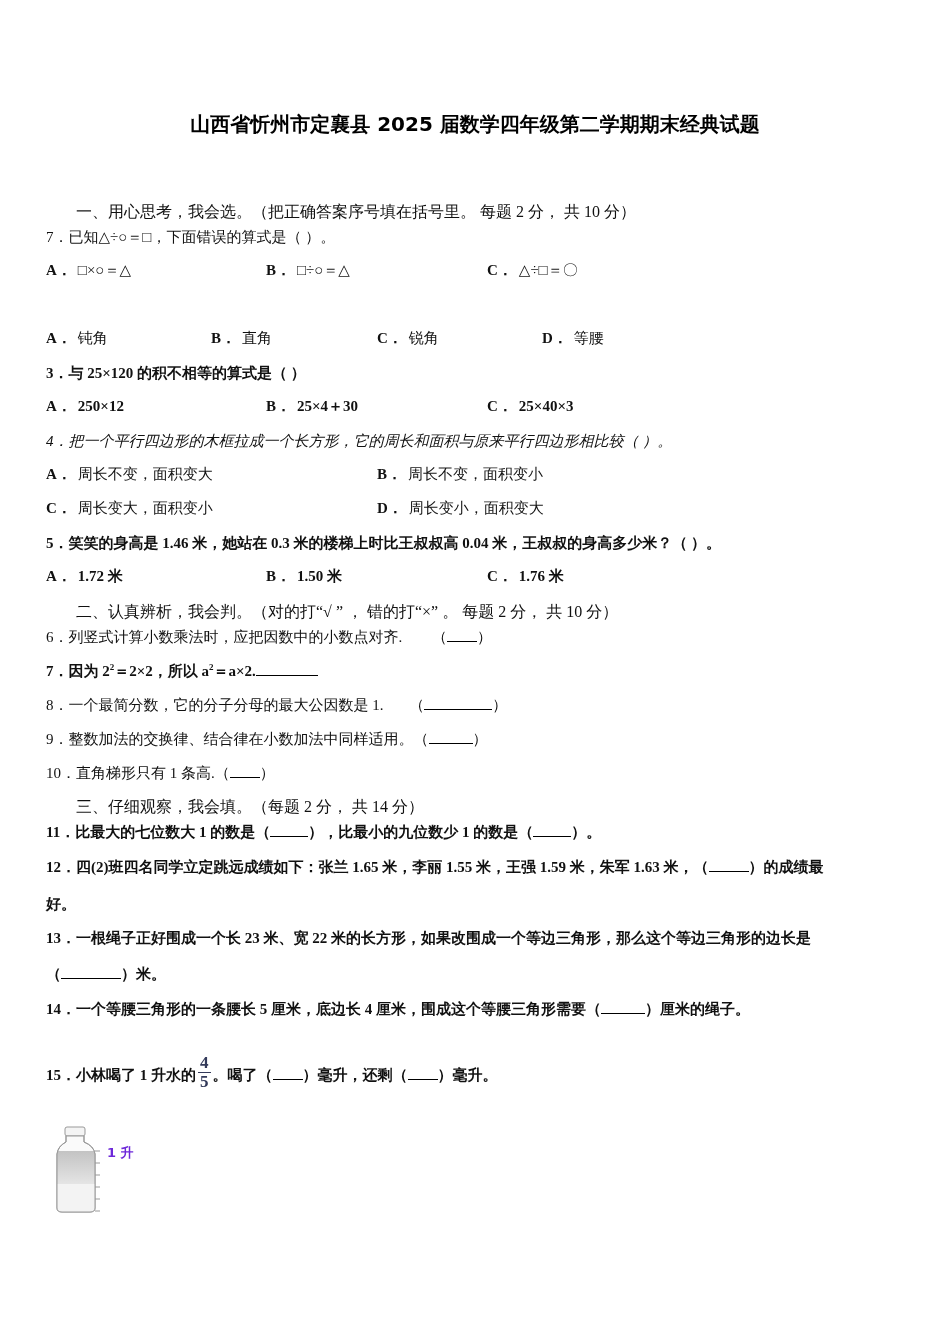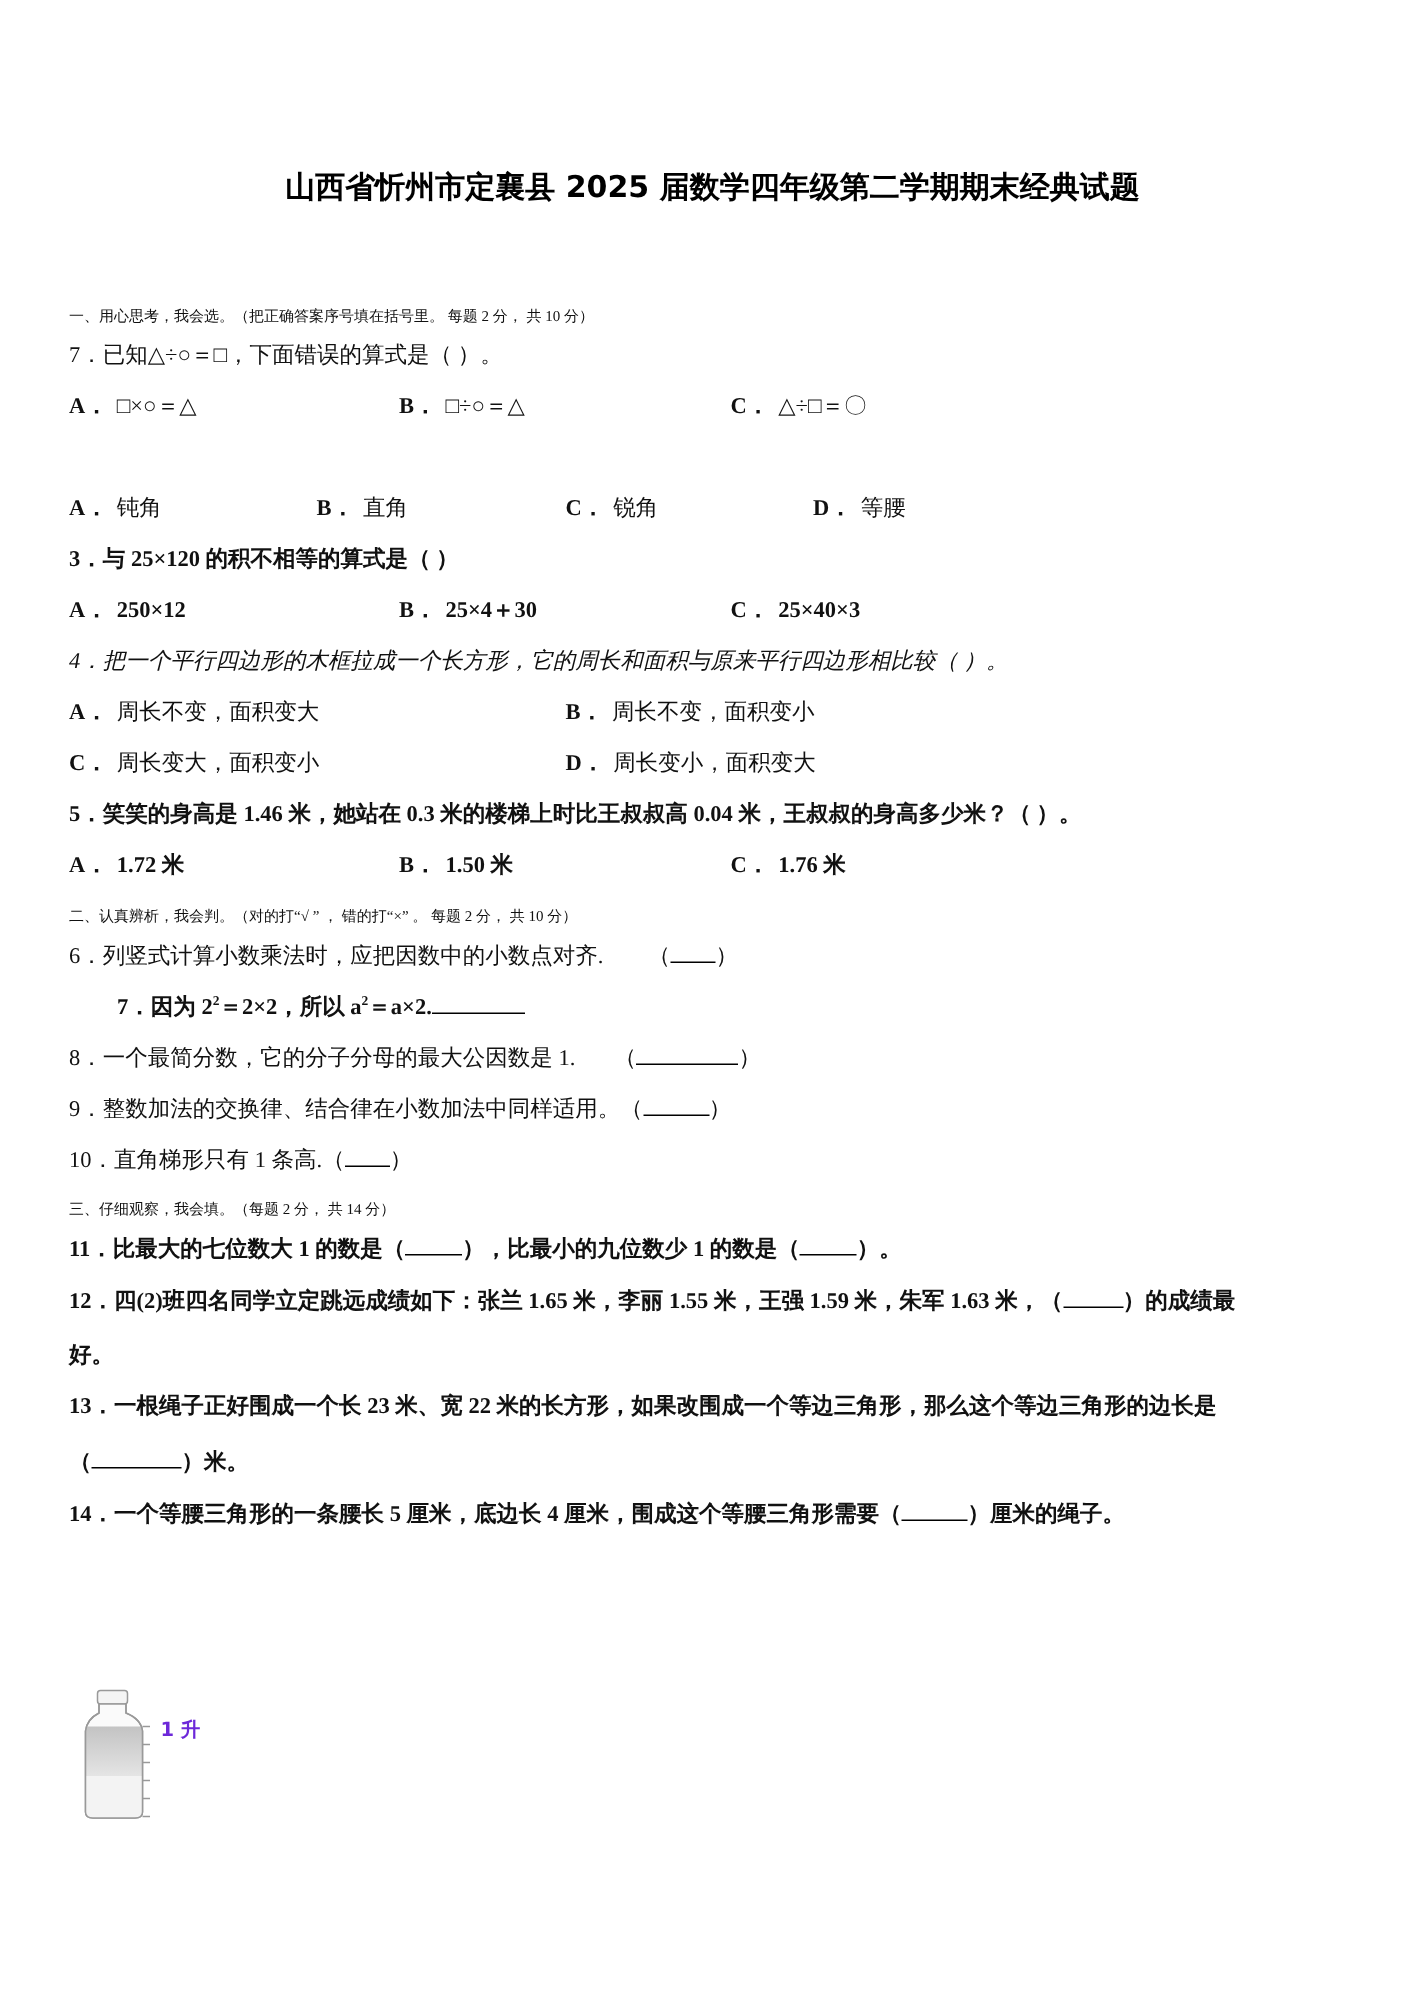--- a/index.html
+++ b/index.html
@@ -3,21 +3,21 @@
 <meta charset="utf-8">
 <style>
   html, body { margin: 0; padding: 0; background: #ffffff; }
   body { width: 950px; height: 1344px; position: relative; overflow: hidden;
          font-family: "Liberation Serif", "DejaVu Serif", serif; color: #111; }
   .page { position: absolute; left: 0; top: 0; width: 950px; height: 1344px; }
   .title { position: absolute; top: 111px; left: 0; width: 950px; text-align: center;
            font-family: "DejaVu Sans", "Liberation Sans", sans-serif; font-weight: bold;
            font-size: 20px; letter-spacing: 0px; color: #000; }
   .line { position: absolute; left: 46px; font-size: 15px; line-height: 20px; white-space: nowrap; }
-  .sec { font-size: 10px; }
+  .sec { font-size: 16px; margin-left: 30px; }
   .bold { font-weight: bold; }
   .opt { position: absolute; font-size: 15px; white-space: nowrap; }
   .opt .lbl { font-weight: bold; margin-right: 6px; }
   .blank { display: inline-block; border-bottom: 1px solid #000; height: 14px; vertical-align: baseline; }
   sup { font-size: 9px; vertical-align: super; line-height: 0; }
   .frac { display: inline-block; vertical-align: middle; text-align: center; color: #333a5a; font-size: 17px; line-height: 18px; margin: 0 2px; position: relative; top: -4px;}
   .frac .num { display: block; border-bottom: 1px solid #333a5a; padding: 0 2px; }
   .frac .den { display: block; }
   .bottle { position: absolute; left: 52px; top: 1124px; width: 100px; height: 92px; }
 </style>
@@ -56,21 +56,21 @@
   <div class="opt bold" style="left:266px; top:567px;"><span class="lbl">B．</span><span>1.50 米</span></div>
   <div class="opt bold" style="left:487px; top:567px;"><span class="lbl">C．</span><span>1.76 米</span></div>
 
   <div class="line sec" style="top:602px;">二、认真辨析，我会判。（对的打“√  ”  ，  错的打“×”  。  每题  2  分，  共  10  分）</div>
 
   <div class="line" style="top:627px;">
     <span>6．列竖式计算小数乘法时，应把因数中的小数点对齐.</span>
     <span style="margin-left:26px;">（</span><span class="blank" style="width:30px;"></span><span>）</span>
   </div>
 
-  <div class="line bold" style="top:661px;margin-left:32px;">
+  <div class="line bold" style="top:661px;">
     <span>7．因为 2</span><sup>2</sup><span>＝2×2，所以 a</span><sup>2</sup><span>＝a×2.</span><span class="blank" style="width:62px;"></span>
   </div>
 
   <div class="line" style="top:695px;font-family:Liberation Serif, serif;">
     <span>8．一个最简分数，它的分子分母的最大公因数是 1.</span>
     <span style="margin-left:22px;">（</span><span class="blank" style="width:68px;"></span><span>）</span>
   </div>
 
   <div class="line" style="top:729px;">
     <span>9．整数加法的交换律、结合律在小数加法中同样适用。（</span><span class="blank" style="width:44px;"></span><span>）</span>
@@ -93,20 +93,23 @@
 
   <div class="line bold" style="top:928px;">13．一根绳子正好围成一个长 23 米、宽 22 米的长方形，如果改围成一个等边三角形，那么这个等边三角形的边长是</div>
   <div class="line bold" style="top:964px;">
     <span>（</span><span class="blank" style="width:60px;"></span><span>）米。</span>
   </div>
 
   <div class="line bold" style="top:999px;">
     <span>14．一个等腰三角形的一条腰长 5 厘米，底边长 4 厘米，围成这个等腰三角形需要（</span><span class="blank" style="width:44px;"></span><span>）厘米的绳子。</span>
   </div>
 
+  <div class="line bold" style="top:1058px;">
+    <span>15．小林喝了 1 升水的</span><span class="frac"><span class="num">4</span><span class="den">5</span></span><span>。喝了（</span><span class="blank" style="width:30px;"></span><span>）毫升，还剩（</span><span class="blank" style="width:30px;"></span><span>）毫升。</span>
+  </div>
 
   <div class="bottle">
     <svg width="100" height="92" viewBox="0 0 100 92">
       <defs>
         <linearGradient id="water" x1="0" y1="0" x2="0" y2="1">
           <stop offset="0" stop-color="#bdbdbd"></stop>
           <stop offset="1" stop-color="#e2e2e2"></stop>
         </linearGradient>
       </defs>
 

